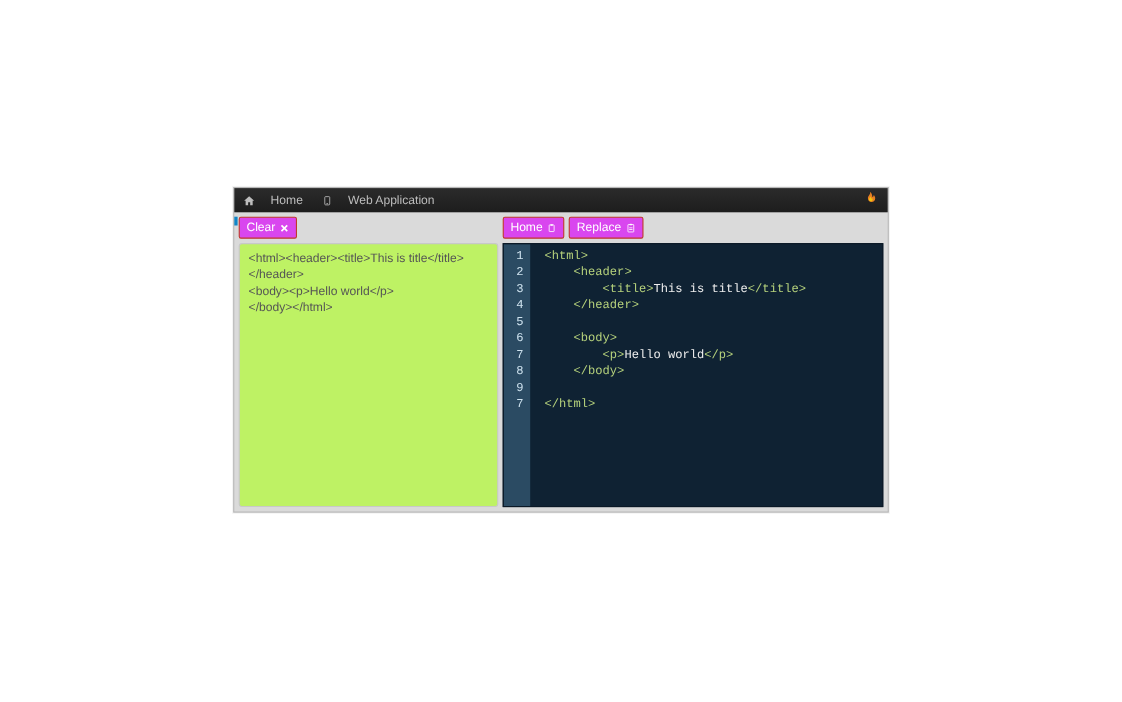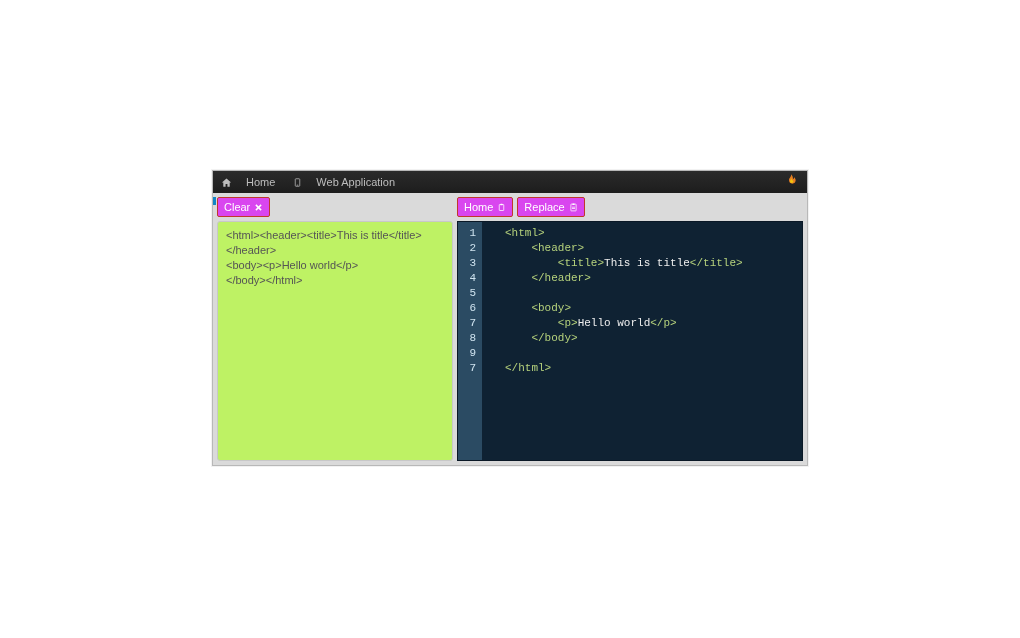--- a/index.html
+++ b/index.html
@@ -112,21 +112,21 @@
   .gutter{
     background:#2b4b63;
     color:#cfe3ef;
     text-align:right;
     padding:4px 6px 4px 4px;
     line-height:15px;
     user-select:none;
   }
   .gutter div{min-width:14px;}
   .code{
-    padding:4px 23px;
+    padding:4px 13px;
     color:#e8e8e8;
     line-height:15px;
     white-space:pre;
   }
   .tag   { color:#b6d27c; }    
   .text  { color:#eeeeee; }
   .indent{ display:inline-block; }
 </style>
 </head>
 <body>

